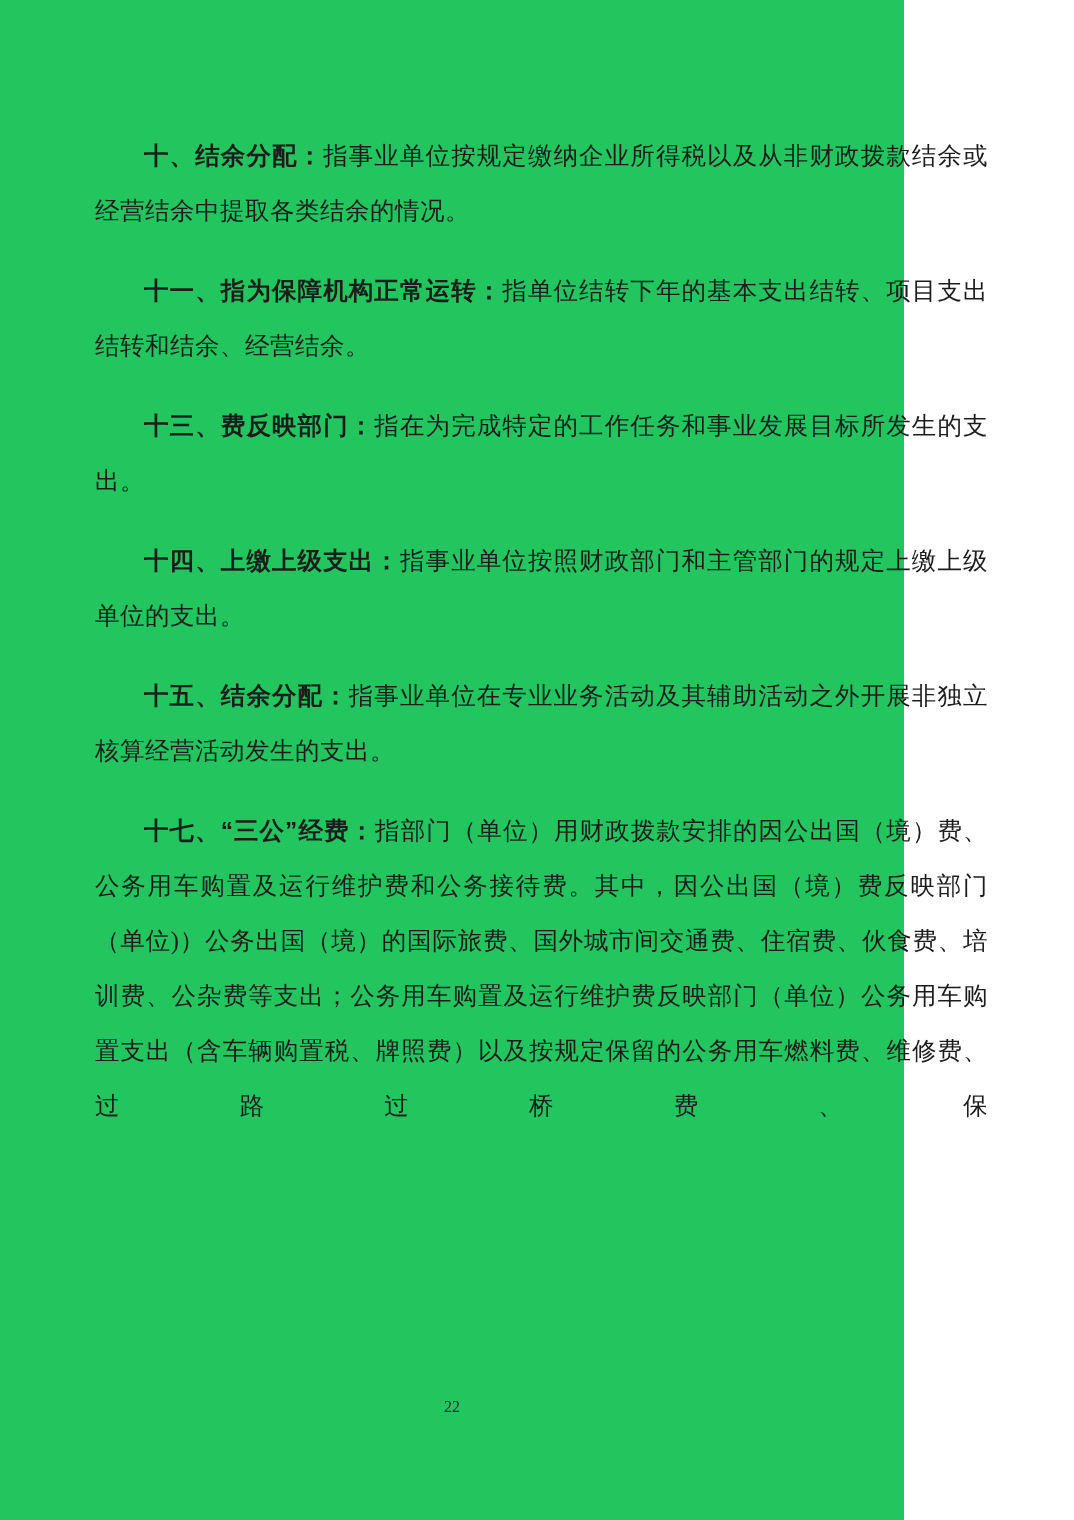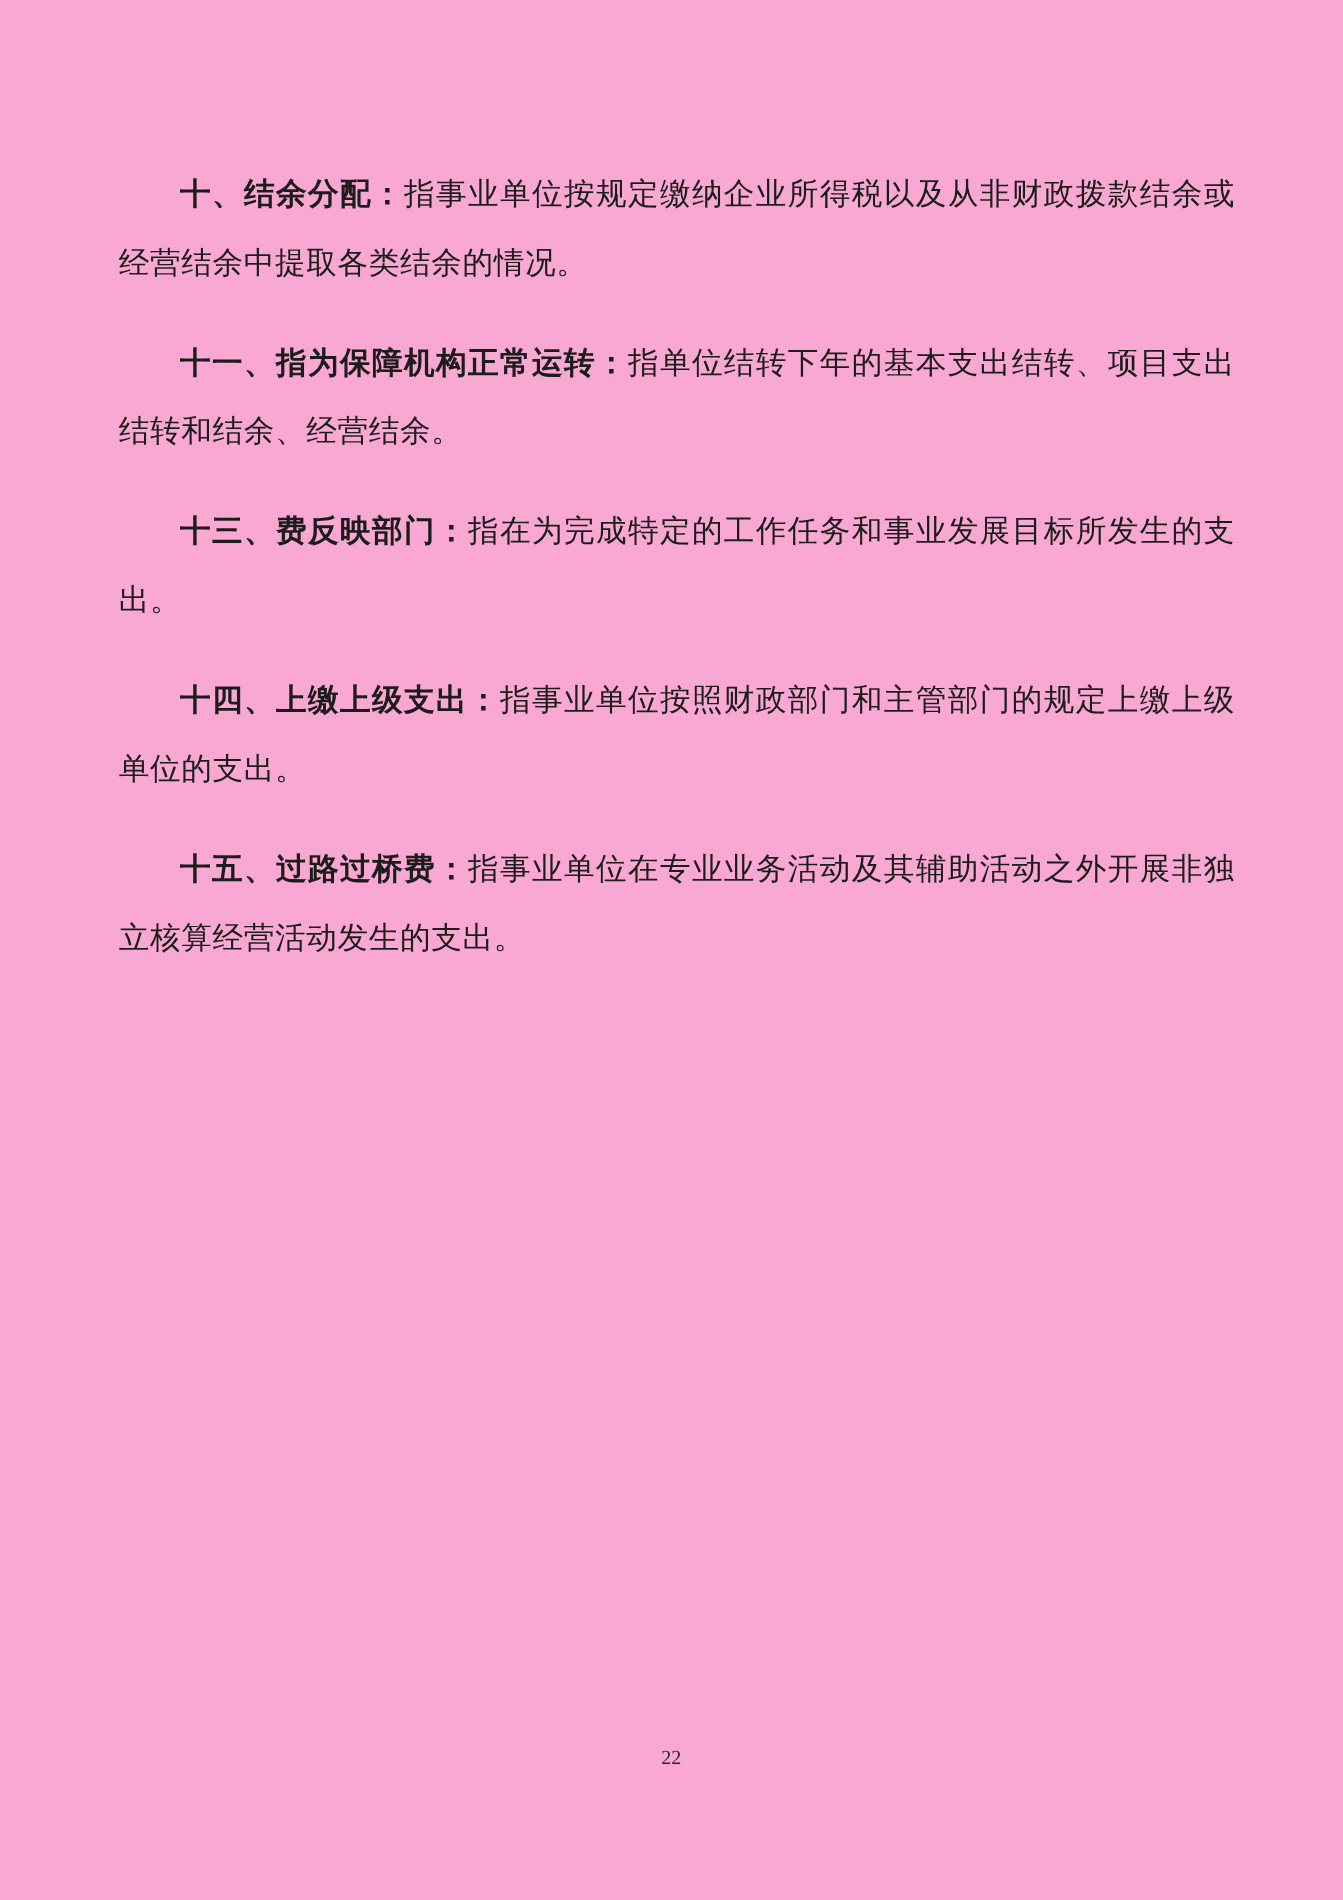--- a/index.html
+++ b/index.html
@@ -8,23 +8,23 @@
     width: 1074px;
     height: 1520px;
     background: #ffffff;
     font-family: "Liberation Serif", "DejaVu Serif", serif;
     color: #1c1c1c;
     overflow: hidden;
   }
 
   .page {
     position: relative;
-    width: 1074px;
+    width: 904px;
     height: 1520px;
-    background: #f9a8d4;
+    background: #22c55e;
   }
 
   .content {
     position: absolute;
     top: 128px;
     left: 95px;
     width: 893px;
   }
 
   p.para {
@@ -67,20 +67,21 @@
 
     <p class="para"><span class="head">十、结余分配：</span><span class="body-text">指事业单位按规定缴纳企业所得税以及从非财政拨款结余或经营结余中提取各类结余的情况。</span></p>
 
     <p class="para"><span class="head">十一、指为保障机构正常运转：</span><span class="body-text">指单位结转下年的基本支出结转、项目支出结转和结余、经营结余。</span></p>
 
 
     <p class="para"><span class="head">十三、费反映部门：</span><span class="body-text">指在为完成特定的工作任务和事业发展目标所发生的支出。</span></p>
 
     <p class="para"><span class="head">十四、上缴上级支出：</span><span class="body-text">指事业单位按照财政部门和主管部门的规定上缴上级单位的支出。</span></p>
 
-    <p class="para"><span class="head">十五、过路过桥费：</span><span class="body-text">指事业单位在专业业务活动及其辅助活动之外开展非独立核算经营活动发生的支出。</span></p>
+    <p class="para"><span class="head">十五、结余分配：</span><span class="body-text">指事业单位在专业业务活动及其辅助活动之外开展非独立核算经营活动发生的支出。</span></p>
 
 
+    <p class="para cont"><span class="head">十七、“三公”经费：</span><span class="body-text">指部门（单位）用财政拨款安排的因公出国（境）费、公务用车购置及运行维护费和公务接待费。其中，因公出国（境）费反映部门（单位)）公务出国（境）的国际旅费、国外城市间交通费、住宿费、伙食费、培训费、公杂费等支出；公务用车购置及运行维护费反映部门（单位）公务用车购置支出（含车辆购置税、牌照费）以及按规定保留的公务用车燃料费、维修费、过路过桥费、保</span></p>
 
   </div>
 
   <div class="page-number">22</div>
 </div>
 
 </body></html>

